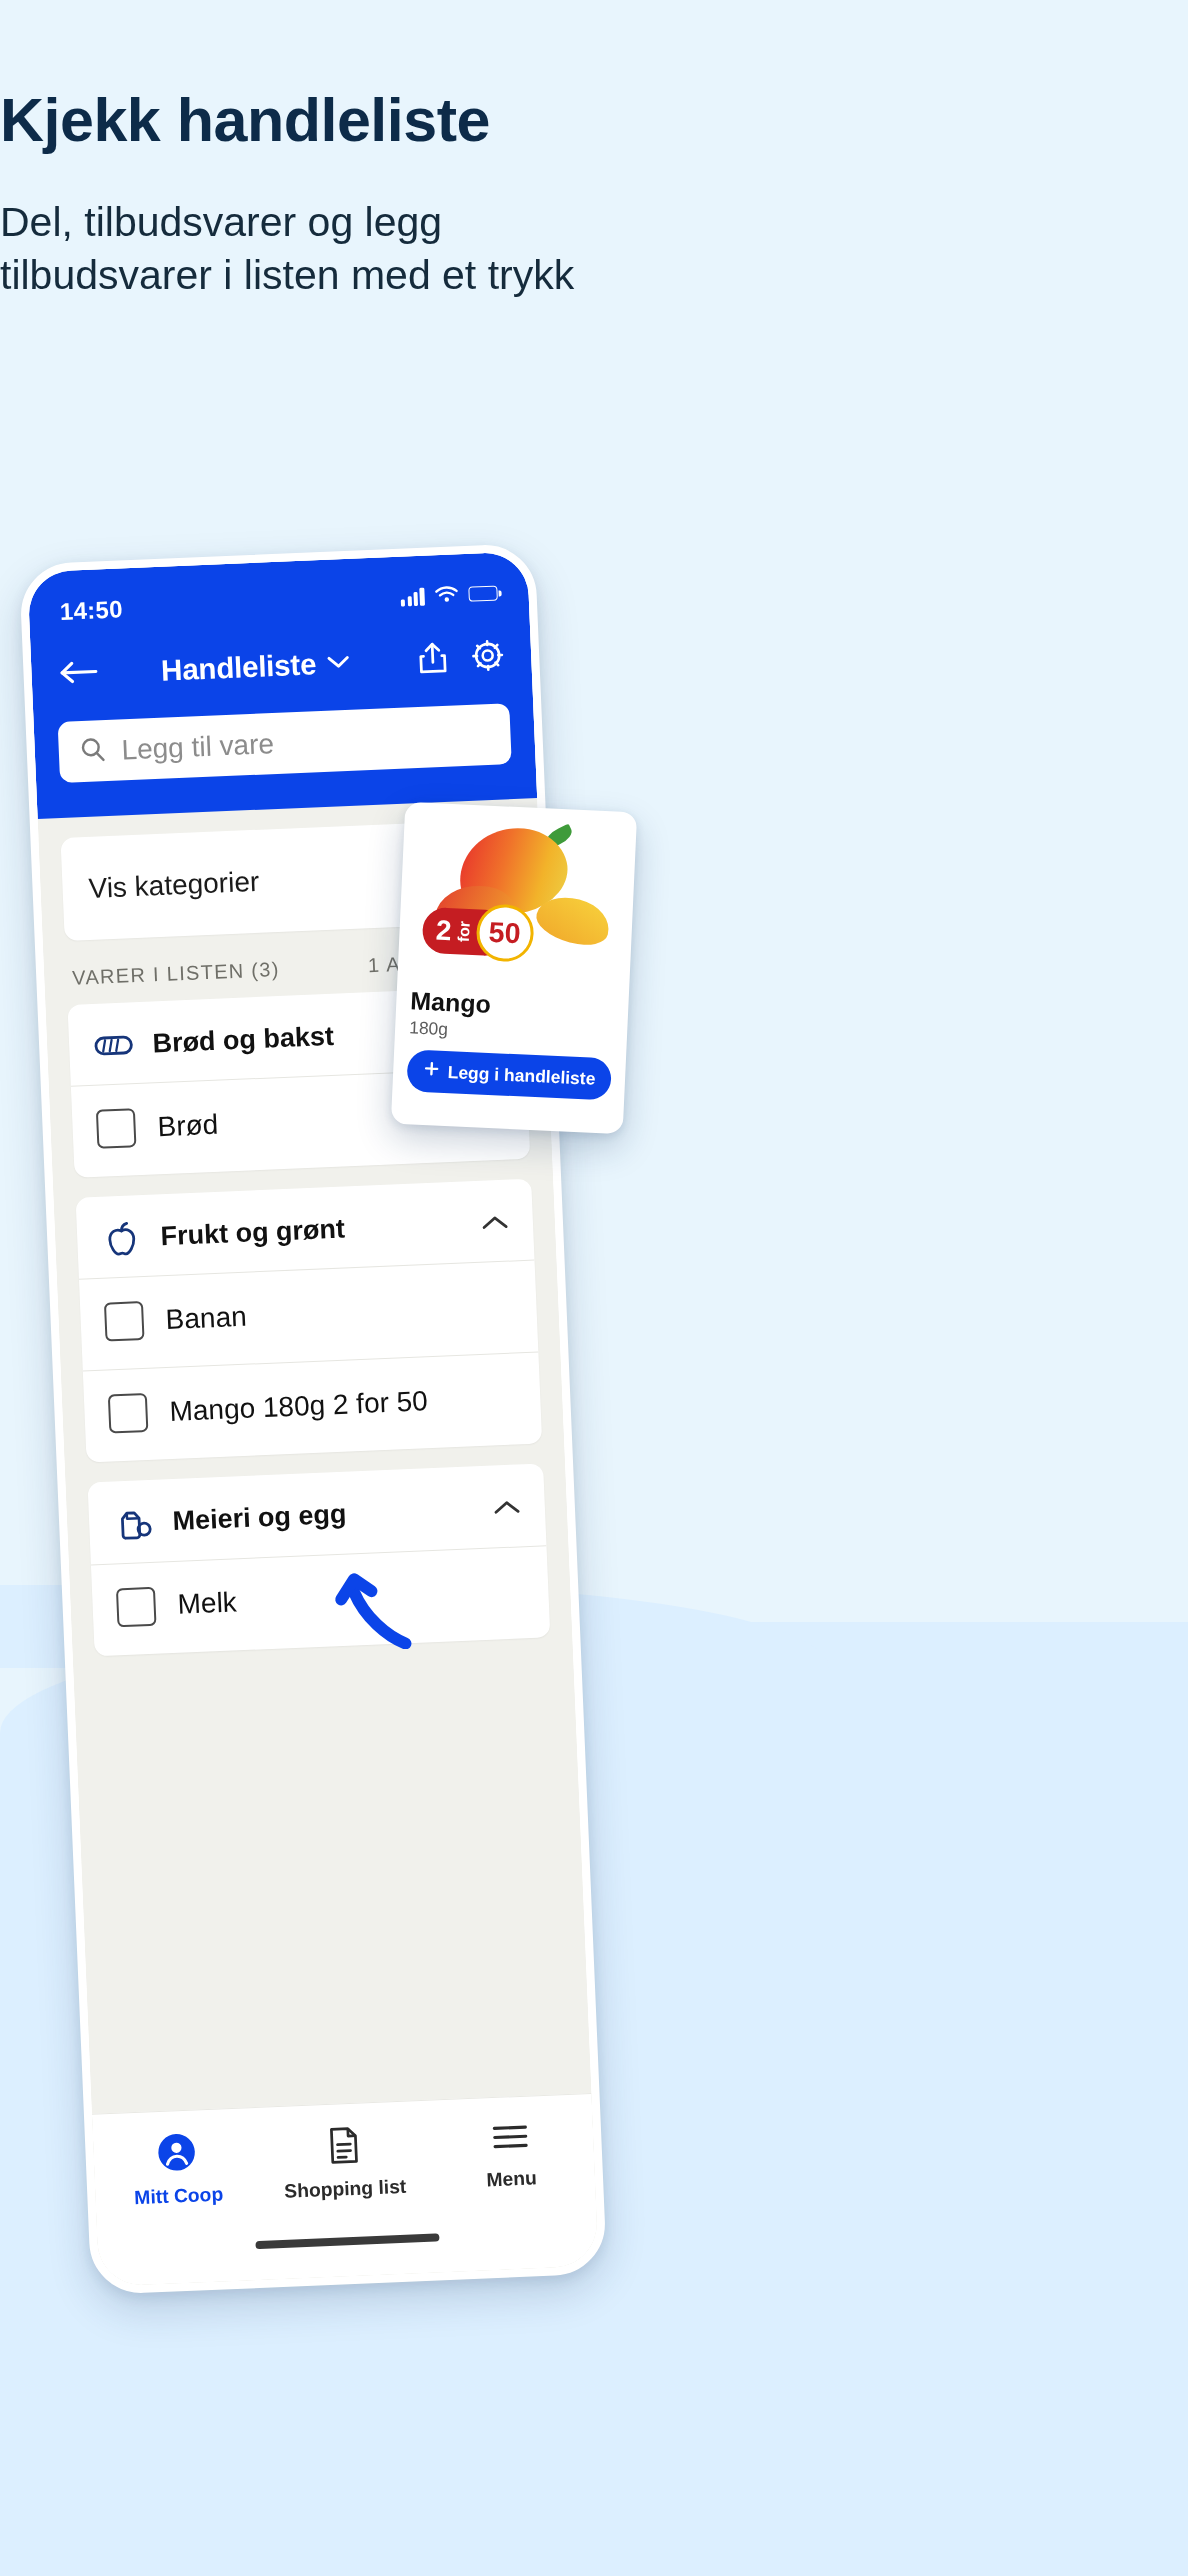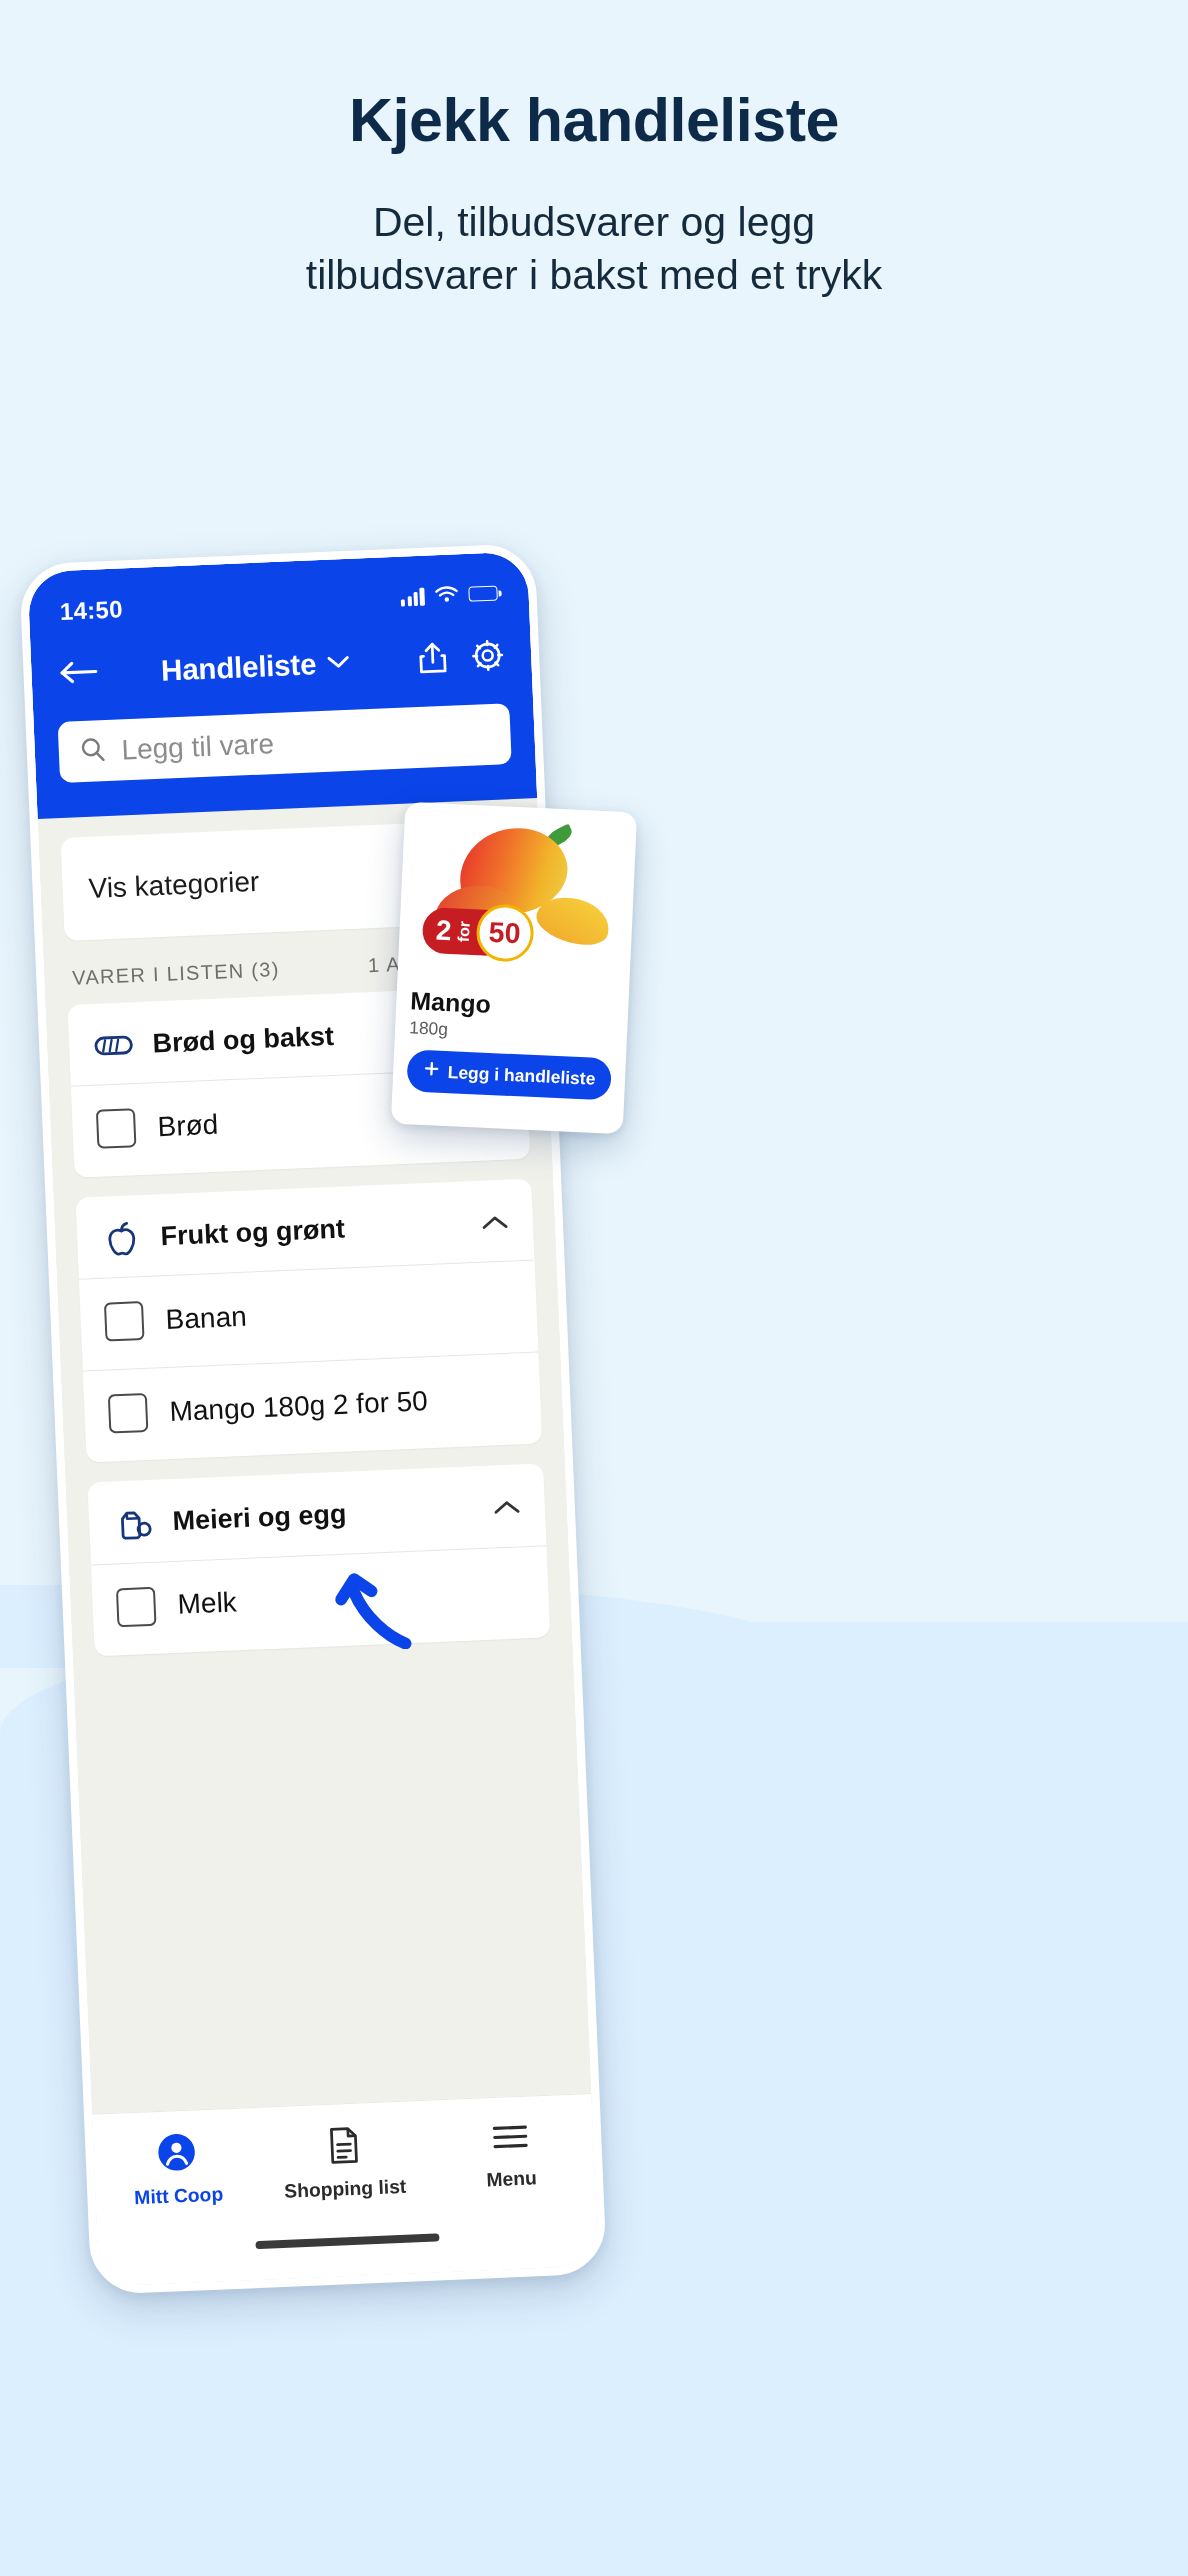--- a/index.html
+++ b/index.html
@@ -16,21 +16,21 @@
     border-top-left-radius:553px 111px;
     border-top-right-radius:0 0;
     z-index:0;
   }
   .bg-lower:before{
     content:""; position:absolute; left:0; top:-37px; width:829px; height:83px;
     background:#dcefff; border-top-right-radius:461px 83px;
   }
 
   
-  .headline-wrap { position:absolute; top:85px; left:0; width:1188px; text-align:center; z-index:5; }
+  .headline-wrap { position:absolute; top:85px; left:0; width:1188px; text-align:left; z-index:5; }
   .headline {
     font-size:61px; font-weight:bold; color:#0d2b49; letter-spacing:-0.5px;
     line-height:1.15;
   }
   .subtitle {
     margin-top:41px;
     font-size:41px; color:#152b3c; line-height:1.28; font-weight:400;
   }
 
   
@@ -178,21 +178,21 @@
 </style>
 </head>
 <body>
 
 <div class="bg-lower"></div>
 
 <div class="headline-wrap">
   <div class="headline">Kjekk handleliste</div>
   <div class="subtitle">
     <div>Del, tilbudsvarer og legg</div>
-    <div>tilbudsvarer i bakst med et trykk</div>
+    <div>tilbudsvarer i listen med et trykk</div>
   </div>
 </div>
 
 <div class="phone-rot">
  <div class="phone">
   <div class="phone-inner">
 
     <div class="app-header">
       <div class="statusbar">
         <div class="status-time">14:50</div>

